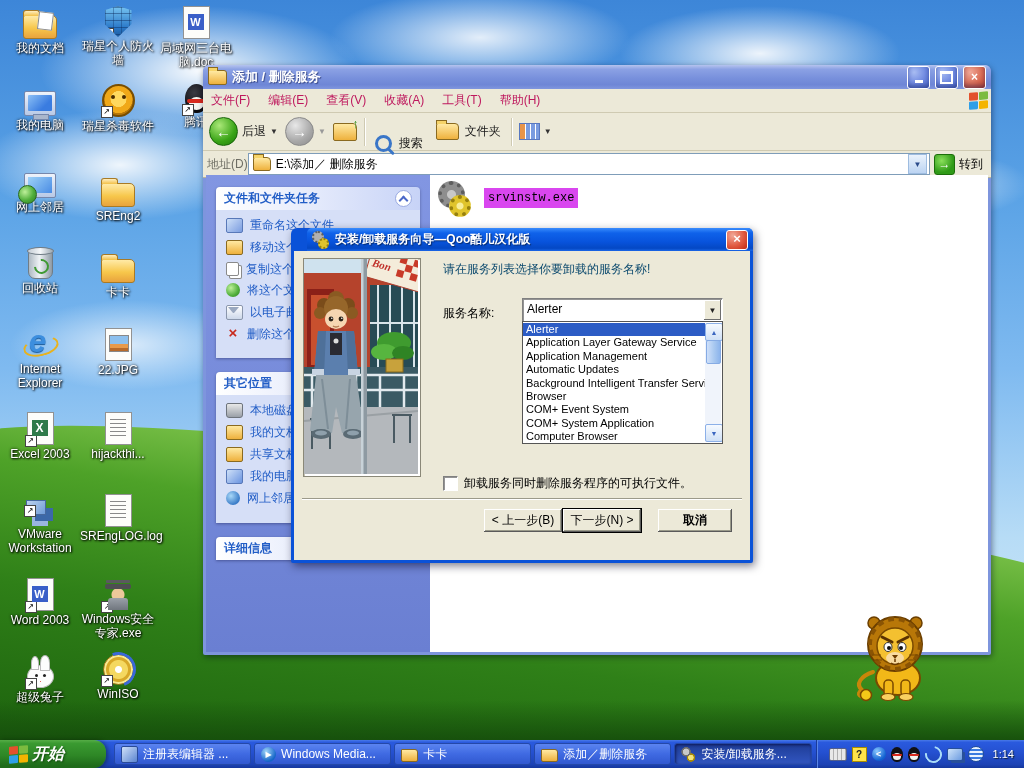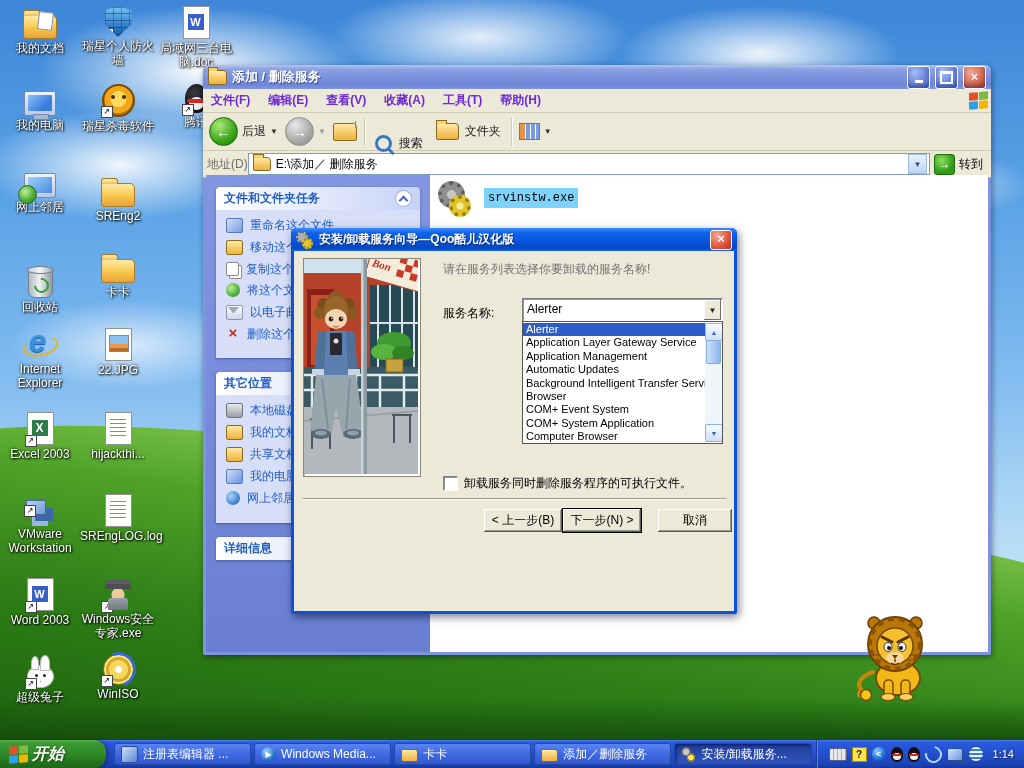--- a/index.html
+++ b/index.html
@@ -119,21 +119,21 @@
     white-space:nowrap;overflow:hidden;}
   .tfold{width:17px;height:13px;border-radius:1px 3px 2px 2px;background:linear-gradient(180deg,#ffe9a2,#eeb13d);border:1px solid #8a6a20;position:relative;}
   .tfold::before{content:"";position:absolute;top:-4px;left:-1px;width:8px;height:3px;background:#f6d469;border:1px solid #8a6a20;border-bottom:none;}
   .cap-btn{width:21px;height:21px;border-radius:3px;border:1px solid #fff;display:flex;align-items:center;justify-content:center;
     color:#fff;font-size:12px;font-weight:bold;
     background:radial-gradient(circle at 30% 25%,#a8bcf2,#6d87e0 55%,#4a66c8);box-shadow:inset 0 -3px 4px rgba(20,30,90,.4);}
   .cap-btn.close{background:radial-gradient(circle at 30% 25%,#f0a898,#d86a52 55%,#b83a28);}
   .cap-min::after{content:"";width:8px;height:3px;background:#fff;margin-top:9px;}
   .cap-max::after{content:"";width:9px;height:8px;border:2px solid #fff;border-top-width:3px;}
   .menubar{height:23px;background:#ece9d8;border-bottom:1px solid #cfcab2;display:flex;align-items:center;padding-left:8px;gap:18px;}
-  .menu-item{color:#6d28d9;font-weight:bold;}
+  .menu-item{color:#be185d;}
   .winflag{width:20px;height:18px;margin-left:auto;margin-right:2px;display:grid;grid-template:8px 8px/9px 9px;gap:1px;transform:skewY(-5deg);}
   .winflag span{border-radius:1px;}
   .wf-r{background:#e3512c;}.wf-g{background:#7cbb3f;}.wf-b{background:#2f9fe8;}.wf-y{background:#f4b400;}
   .toolbar{height:37px;background:#ece9d8;border-bottom:1px solid #cfcab2;display:flex;align-items:center;padding:0 6px;gap:7px;color:#1a1a1a;}
   .nav-circle{width:27px;height:27px;border-radius:50%;display:flex;align-items:center;justify-content:center;
     color:#fff;font-weight:bold;font-size:15px;}
   .nav-back{background:radial-gradient(circle at 35% 28%,#aae878,#3aa417 60%,#1e7a0c);border:1px solid #18660a;}
   .nav-fwd{background:radial-gradient(circle at 35% 28%,#e8e8e8,#a8a8a8 60%,#8a8a8a);border:1px solid #8a8a8a;}
   .caret{font-size:8px;color:#333;}
   .tb-sep{width:1px;height:28px;background:#cfcab2;box-shadow:1px 0 0 #fff;}
@@ -174,33 +174,33 @@
   .pi-publish{background:radial-gradient(circle at 35% 35%,#bef09a,#4fae3a 60%,#2f7c22);border-radius:50%;width:14px;height:14px;}
   .pi-email{background:linear-gradient(180deg,#fff,#cdd8ea);border:1px solid #8a96ac;position:relative;}
   .pi-email::before{content:"";position:absolute;left:1px;top:1px;border:5px solid transparent;border-top:6px solid #9aa8c0;border-bottom:none;width:1px;}
   .pi-delete{background:none;border:none;color:#c82a1e;font-weight:bold;font-size:15px;line-height:12px;width:14px;text-align:center;}
   .pi-disk{background:linear-gradient(180deg,#e8e8e8,#9aa0a8);border:1px solid #6e747c;border-radius:2px 2px 3px 3px;}
   .pi-mydocs,.pi-shared{background:linear-gradient(180deg,#ffe9a2,#eeb13d);border:1px solid #8a6a20;}
   .pi-mycomputer{background:linear-gradient(135deg,#cfe0f8,#6a94e0);border:1px solid #5878b8;}
   .pi-network{background:radial-gradient(circle at 35% 35%,#a8d8f8,#3a7cc8 70%);border-radius:50%;width:14px;height:14px;}
   .content{flex:1;background:#fff;position:relative;overflow:hidden;}
   .file-item{position:absolute;left:6px;top:4px;display:flex;align-items:center;gap:10px;}
-  .file-label{background:#7dd3fc;padding:3px 4px;font-family:"Liberation Mono","DejaVu Sans Mono",monospace;font-size:12px;}
-  
-  .dlg{position:absolute;left:291px;top:228px;width:446px;height:386px;z-index:30;border-radius:6px 6px 2px 2px;
-    background:#0a52d8;box-shadow:2px 3px 8px rgba(0,0,30,.5);}
+  .file-label{background:#d946ef;padding:3px 4px;font-family:"Liberation Mono","DejaVu Sans Mono",monospace;font-size:12px;}
+  
+  .dlg{position:absolute;left:291px;top:228px;width:446px;height:335px;z-index:30;border-radius:6px 6px 2px 2px;
+    background:#0a52d8;box-shadow:2px 3px 8px rgba(0,0,30,.5);padding-left:16px;}
   .dlg-title{height:23px;border-radius:5px 5px 0 0;display:flex;align-items:center;gap:6px;padding:0 5px;
     background:linear-gradient(180deg,#3a8cfc 0,#0f62ea 22%,#0853dc 60%,#0448c4 88%,#1a66e8 100%);}
   .dlg-title .dtitle{flex:1;color:#fff;font-weight:bold;font-size:12px;text-shadow:1px 1px 1px #072a6a;white-space:nowrap;overflow:hidden;}
   .dlg-close{width:20px;height:18px;border-radius:3px;border:1px solid #fff;color:#fff;font-weight:bold;font-size:13px;line-height:16px;text-align:center;
     background:radial-gradient(circle at 30% 25%,#f0a898,#e05a40 55%,#c02a14);}
   .dlg-body{position:absolute;top:23px;left:3px;right:3px;bottom:3px;background:#ece9d8;}
   .art{position:absolute;left:9px;top:7px;width:116px;height:217px;border:1px solid #8a8878;background:#fff;
     box-shadow:inset 1px 1px 0 #c8c4b0;}
-  .instr{position:absolute;left:149px;top:10px;right:8px;color:#737373;}
+  .instr{position:absolute;left:149px;top:10px;right:8px;color:#0c4a6e;}
   .svc-label{position:absolute;left:149px;top:54px;color:#000;}
   .combo{position:absolute;left:228px;top:47px;width:199px;height:22px;background:#fff;
     border:1px solid;border-color:#808080 #fff #fff #808080;box-shadow:inset 1px 1px 0 rgba(60,60,60,.55);}
   .combo-text{position:absolute;left:4px;top:3px;font-size:12px;}
   .combo-btn{position:absolute;right:1px;top:1px;bottom:1px;width:17px;background:#ece9d8;
     box-shadow:inset -1px -1px 0 #6e6e6e,inset 1px 1px 0 #fff;display:flex;align-items:center;justify-content:center;font-size:8px;color:#222;}
   .svc-list{position:absolute;left:228px;top:70px;width:199px;height:121px;background:#fff;border:1px solid #555;overflow:hidden;}
   .svc-rows{position:absolute;left:0;top:1px;right:17px;}
   .svc-row{height:13.4px;line-height:13.4px;padding-left:3px;font-size:11px;white-space:nowrap;overflow:hidden;color:#000;}
   .svc-row.sel{background:#2c5cc5;color:#fff;}
@@ -213,21 +213,21 @@
     background:linear-gradient(90deg,#cfe0fa,#a8c8f0 55%,#8cb4ec);}
   .chk-row{position:absolute;left:149px;top:224px;display:flex;align-items:center;gap:6px;color:#000;}
   .chk-box{width:13px;height:13px;background:#fff;border:1px solid;border-color:#808080 #fff #fff #808080;
     box-shadow:inset 1px 1px 0 rgba(60,60,60,.55);}
   .dlg-sep{position:absolute;left:8px;right:8px;top:247px;height:0;border-top:1px solid #9c9a8a;border-bottom:1px solid #fff;}
   .cbtn{position:absolute;top:257px;height:23px;background:#ece9d8;color:#000;font-size:12px;text-align:center;line-height:23px;
     box-shadow:inset -1px -1px 0 #5a5a5a,inset 1px 1px 0 #fff,inset -2px -2px 0 #9a9a8a;border:1px solid #ece9d8;cursor:pointer;}
   .cbtn.default{border:1px solid #000;}
   .btn-back{left:189px;width:78px;}
   .btn-next{left:268px;width:78px;}
-  .btn-cancel{left:363px;width:74px;}
+  .btn-cancel{left:363px;width:74px;font-weight:bold;}
   
   #taskbar{position:absolute;left:0;bottom:0;width:1024px;height:28px;z-index:50;display:flex;align-items:stretch;
     background:linear-gradient(180deg,#4a7ae8 0,#2a5ade 8%,#2450d0 45%,#1c42b4 88%,#15379c 100%);}
   #start-btn{flex:none;width:97px;display:flex;align-items:center;gap:6px;padding-left:9px;border-radius:0 12px 12px 0;
     background:linear-gradient(180deg,#56ad47 0,#3a9a31 12%,#2e8726 55%,#1f6b1a 92%);
     box-shadow:2px 0 4px rgba(0,20,0,.4);color:#fff;font-weight:bold;font-style:italic;font-size:16px;
     text-shadow:1px 1px 2px #134a0e;cursor:pointer;}
   #start-btn .winflag{width:17px;height:16px;margin:0;}
   #task-buttons{flex:1;display:flex;gap:3px;padding:3px 4px 3px 8px;overflow:hidden;}
   .task-btn{flex:1;max-width:138px;display:flex;align-items:center;gap:5px;padding:0 6px;border-radius:3px;
@@ -267,21 +267,21 @@
 <body>
 
 <div id="desktop">
   <div class="clouds"></div>
   <div class="grass"></div>
   <div class="grass2"></div>
   <div id="desktop-icons">
       <div class="desktop-icon" style="left: 2px; top: 6px;"><span class="di ic-docs"></span><span class="dlabel">我的文档</span></div>
       <div class="desktop-icon" style="left: 2px; top: 84px;"><span class="di ic-computer"></span><span class="dlabel">我的电脑</span></div>
       <div class="desktop-icon" style="left: 2px; top: 166px;"><span class="di ic-network"></span><span class="dlabel">网上邻居</span></div>
-      <div class="desktop-icon" style="left: 2px; top: 265px;"><span class="di ic-recycle"></span><span class="dlabel">回收站</span></div>
+      <div class="desktop-icon" style="left: 2px; top: 246px;"><span class="di ic-recycle"></span><span class="dlabel">回收站</span></div>
       <div class="desktop-icon" style="left: 2px; top: 328px;"><span class="di ic-ie"></span><span class="dlabel">Internet Explorer</span></div>
       <div class="desktop-icon" style="left: 2px; top: 412px;"><span class="di filepage ic-excel"><span class="shortcut-arrow">↗</span></span><span class="dlabel">Excel 2003</span></div>
       <div class="desktop-icon" style="left: 2px; top: 494px;"><span class="di ic-vmware"><span class="shortcut-arrow">↗</span></span><span class="dlabel">VMware Workstation</span></div>
       <div class="desktop-icon" style="left: 2px; top: 578px;"><span class="di filepage ic-word"><span class="shortcut-arrow">↗</span></span><span class="dlabel">Word 2003</span></div>
       <div class="desktop-icon" style="left: 2px; top: 654px;"><span class="di ic-rabbit"><span class="shortcut-arrow">↗</span></span><span class="dlabel">超级兔子</span></div>
       <div class="desktop-icon" style="left: 80px; top: 6px;"><span class="di ic-shield"><span class="shortcut-arrow">↗</span></span><span class="dlabel">瑞星个人防火墙</span></div>
       <div class="desktop-icon" style="left: 80px; top: 84px;"><span class="di ic-lion"><span class="shortcut-arrow">↗</span></span><span class="dlabel">瑞星杀毒软件</span></div>
       <div class="desktop-icon" style="left: 80px; top: 174px;"><span class="di ic-folder"></span><span class="dlabel">SREng2</span></div>
       <div class="desktop-icon" style="left: 80px; top: 250px;"><span class="di ic-folder"></span><span class="dlabel">卡卡</span></div>
       <div class="desktop-icon" style="left: 80px; top: 328px;"><span class="di filepage ic-jpg"></span><span class="dlabel">22.JPG</span></div>

